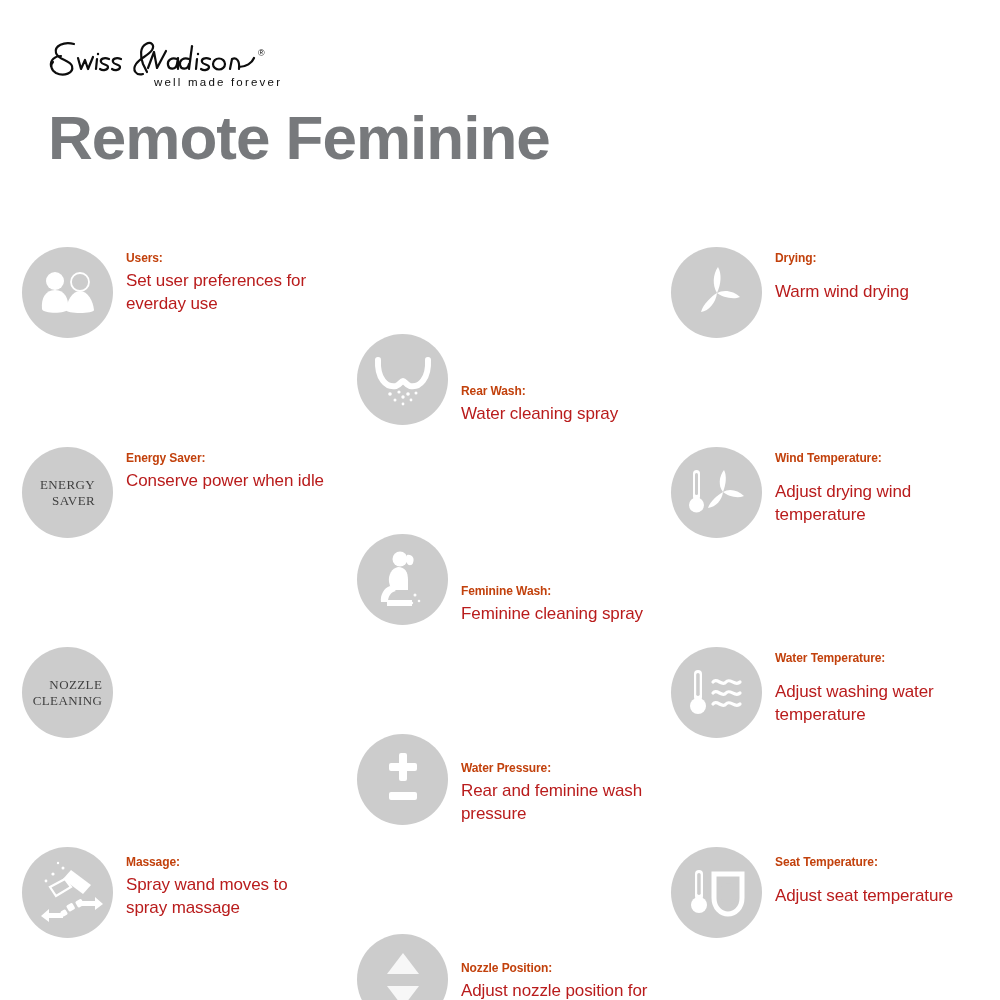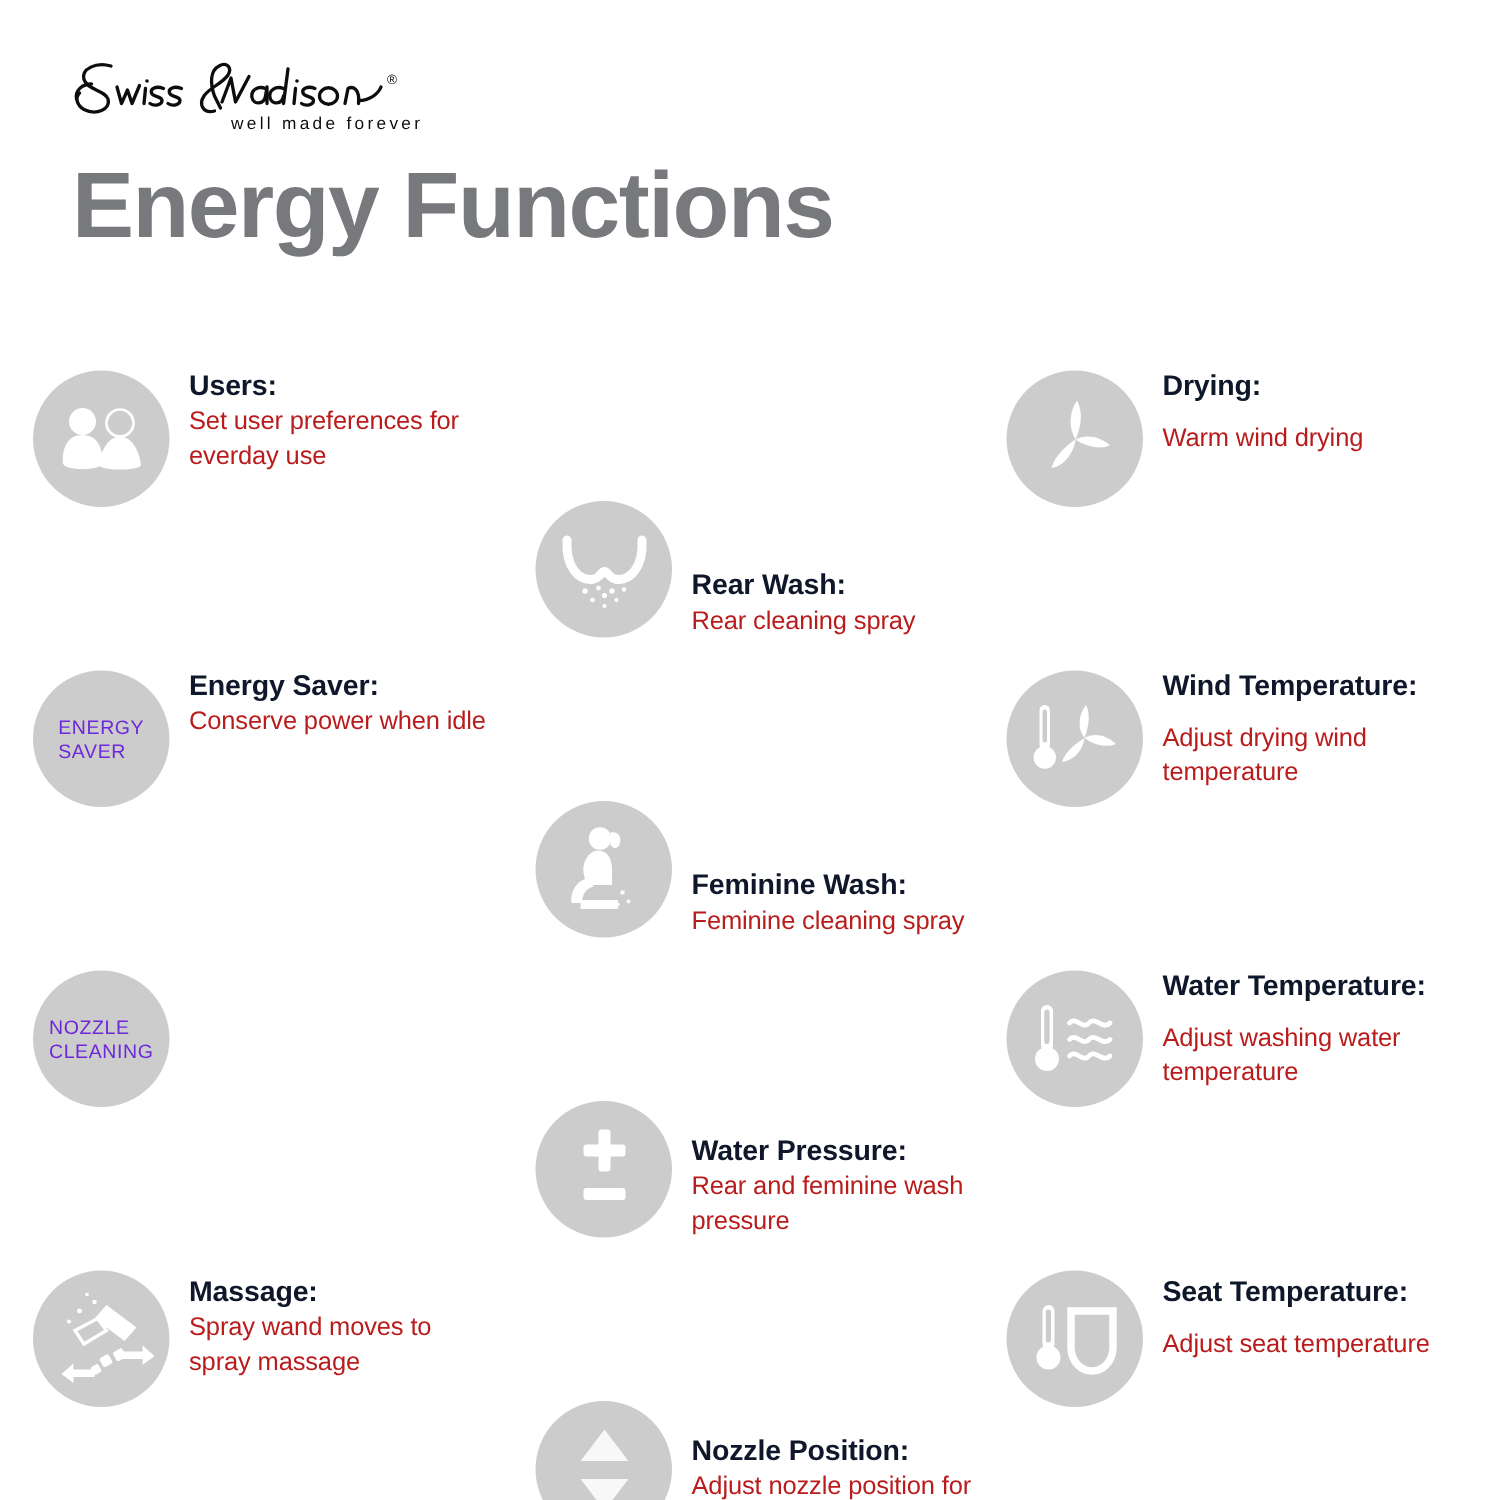--- a/index.html
+++ b/index.html
@@ -32,27 +32,27 @@
   .cell.c1{width:320px;padding-left:27px;align-items:flex-end;}
   .cell.c2{width:350px;padding-left:21px;}
 
   .icon-wrap{
     flex:0 0 auto;width:91px;height:91px;border-radius:50%;
     background:#cccccc;display:flex;align-items:center;justify-content:center;
     margin-top:22px;position:relative;
   }
   .icon-wrap svg{display:block;}
   .icon-text{
-    color:#6d28d9;font-size:13px;line-height:16px;text-align:left;
-    letter-spacing:0.4px;font-family:Liberation Sans, sans-serif;
+    color:#404040;font-size:13px;line-height:16px;text-align:right;
+    letter-spacing:0.4px;font-family:Liberation Serif, serif;
   }
 
   .txt{margin-left:13px;padding-top:22px;}
   .f-title{
-    font-size:19px;font-weight:bold;color:#0f172a;
+    font-size:12px;font-weight:bold;color:#c2410c;
     line-height:22px;margin:0 0 1px 0;letter-spacing:-0.1px;
     white-space:nowrap;
   }
   .f-desc{
     font-size:17px;color:#b91c1c;line-height:22.5px;margin:0;
     letter-spacing:-0.1px;max-width:215px;
   }
   .cell.c2 .f-desc{max-width:232px;margin-top:12px;}
   .cell.c1 .f-desc{max-width:200px;}
 
@@ -101,21 +101,21 @@
 
         <path d="M186 33 L188 23 C192 21, 196 24, 195 33"></path>
 
         <path d="M195 31 C202 31, 208 27, 210 22"></path>
       </g>
       <text x="214" y="20" font-family="'Liberation Sans',sans-serif" font-size="9" fill="#0d0d0d">®</text>
       <text x="110" y="50" font-family="'Liberation Sans',sans-serif" font-size="11.5" letter-spacing="2.2" fill="#0d0d0d">well made forever</text>
     </svg>
   </div>
 
-  <div class="page-title">Energy Functions</div>
+  <div class="page-title">Remote Feminine</div>
 
   <div class="grid">
 
     <div class="row r1">
 
       <div class="cell c0">
         <div class="icon-wrap">
           <svg width="58" height="48" viewBox="0 0 58 48">
             <g fill="#ffffff">
               <circle cx="16" cy="12" r="9"></circle>
@@ -142,21 +142,21 @@
                 <circle cx="44" cy="41" r="1.5"></circle>
               <circle cx="23" cy="48" r="1.5"></circle>
                 <circle cx="31" cy="45" r="1.7"></circle>
               <circle cx="39" cy="48" r="1.4"></circle>
                 <circle cx="31" cy="52" r="1.4"></circle>
             </g>
           </svg>
         </div>
         <div class="txt">
           <p class="f-title">Rear Wash:</p>
-          <p class="f-desc">Rear cleaning spray</p>
+          <p class="f-desc">Water cleaning spray</p>
         </div>
       </div>
 
       <div class="cell c2">
         <div class="icon-wrap">
           <svg width="58" height="58" viewBox="0 0 58 58">
             <g fill="#ffffff">
               <path d="M29 29 C33 20, 34 10, 30 3 C25 10, 24 21, 29 29 Z"></path>
               <path d="M29 29 C34 33, 45 36, 52 33 C46 27, 36 25, 29 29 Z"></path>
               <path d="M29 29 C24 32, 15 40, 13 48 C21 47, 28 38, 29 29 Z"></path>

